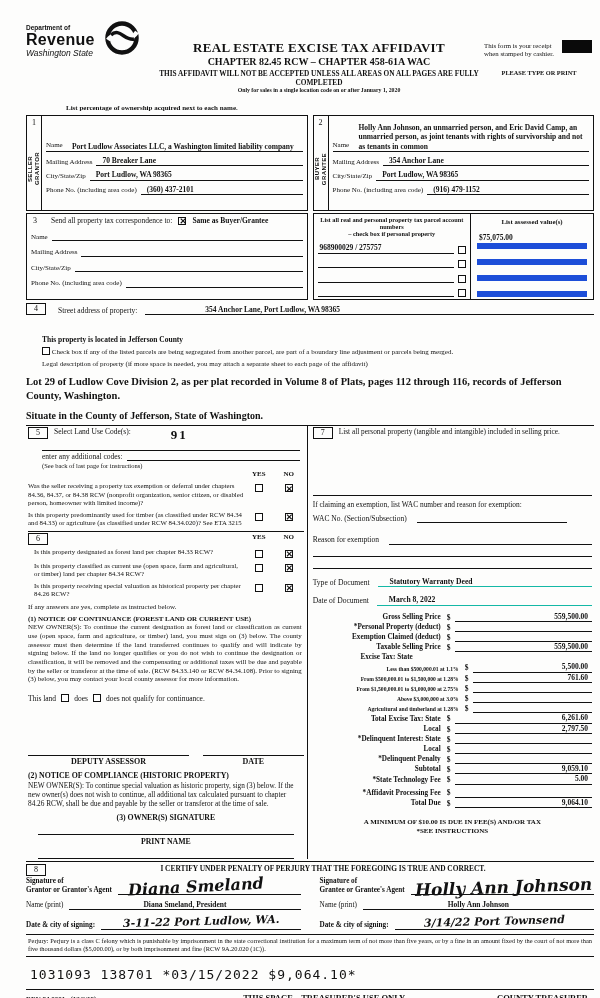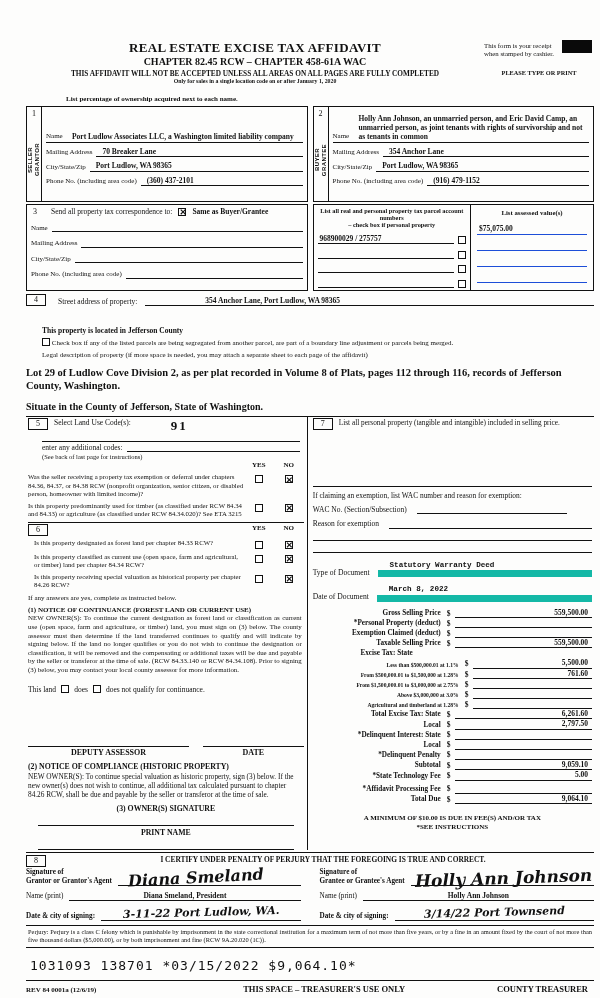--- a/index.html
+++ b/index.html
@@ -55,21 +55,21 @@
   .box3 .n { font-size:8px; padding-left:2px; padding-right:8px; }
   .box3 .frow { margin-top:6.5px; }
 
   .parcelbox { border:1.6px solid #111; margin-top:2px; flex:1; display:flex; }
   .parl { flex:1.35; padding:2px 4px; }
   .parl .phd { font-size:6.3px; text-align:center; font-weight:bold; line-height:1.15; }
   .prow { display:flex; align-items:flex-end; margin-top:5.5px; gap:4px; }
   .prow .pval { flex:1; border-bottom:1px solid #111; font-weight:bold; padding-left:2px; min-height:9px; }
   .parr { flex:1; border-left:1.4px solid #111; padding:2px 6px; }
   .parr .phd { font-size:6.8px; text-align:center; font-weight:bold; margin-top:2px; }
-  .arow { border-bottom:1px solid #1d4ed8; font-weight:bold; margin-top:7px; min-height:9px; padding-left:2px; }
+  .arow { border-bottom:6px solid #1d4ed8; font-weight:bold; margin-top:7px; min-height:9px; padding-left:2px; }
 
   .numbox { display:inline-block; border:1.2px solid #111; font-size:8px; padding:0 7px; margin-right:6px; }
 
   .sec4row { display:flex; align-items:flex-end; margin-top:3px; }
   .sec4row .lab { margin-left:6px; }
   .sec4row .val { flex:1; border-bottom:1px solid #111; font-weight:bold; margin-left:8px; padding-left:60px; }
   .located { font-weight:bold; margin-top:20px; margin-left:16px; }
   .segrow { margin-top:3px; margin-left:16px; font-size:7px; }
   .legallab { margin-top:3px; margin-left:16px; font-size:7px; }
   .legalval { font-weight:bold; font-size:10.5px; margin-top:6px; margin-right:4px; line-height:1.3; }
@@ -106,25 +106,25 @@
   .n2body { font-size:7.3px; }
   .ownsig { text-align:center; font-weight:bold; font-size:7.8px; margin-top:5px; }
   .sigline { border-bottom:1px solid #111; height:12px; margin:0 10px; }
   .printname { text-align:center; font-weight:bold; font-size:7.8px; margin-top:2px; }
 
   .sec7hd { display:flex; }
   .sec7hd .t { flex:1; font-size:7.3px; }
   .exempt { border-top:1.2px solid #111; margin-top:56px; padding-top:4px; font-size:7.4px; }
   .wacrow { display:flex; align-items:flex-end; margin-top:5px; }
   .wacrow .ln { flex:1; border-bottom:1px solid #111; margin-left:10px; max-width:150px; }
-  .reasonrow { display:flex; align-items:flex-end; margin-top:5px; }
+  .reasonrow { display:flex; align-items:flex-end; margin-top:12px; }
   .reasonrow .ln { flex:1; border-bottom:1px solid #111; margin-left:10px; }
   .fullln { border-bottom:1px solid #111; height:10px; margin-top:2px; }
   .docrow { display:flex; align-items:flex-end; margin-top:8px; font-size:7.6px; }
-  .docrow .v { flex:1; border-bottom:7px solid #14b8a6; margin-left:8px; font-weight:bold; padding-left:12px;font-family:Liberation Mono, monospace; }
+  .docrow .v { flex:1; border-bottom:1px solid #14b8a6; margin-left:8px; font-weight:bold; padding-left:12px; }
 
   .money { margin-top:6px; }
   .mrow { display:flex; align-items:flex-end; min-height:10px; }
   .mlab { width:132px; text-align:right; font-weight:bold; font-size:7.2px; padding-right:4px; }
   .mrow.sm .mlab { font-size:5.6px; width:150px; }
   .mdol { width:10px; font-weight:bold; padding-left:2px; }
   .mln { flex:1; border-bottom:1px solid #111; text-align:right; font-weight:bold; padding-right:4px; min-height:9px; }
   .mrow.hdr-only .mlab { text-align:right; padding-right:60px; }
   .minimum { text-align:center; font-weight:bold; font-size:7px; margin-top:10px; }
 
@@ -149,20 +149,30 @@
   .footer .rev { width:30%; font-size:7px; font-weight:bold; }
   .footer .mid { flex:1; text-align:center; font-weight:bold; font-size:8.5px; }
   .footer .cty { width:25%; text-align:right; font-weight:bold; font-size:8.5px; padding-right:6px; }
 </style>
 </head>
 <body>
 
 <div class="page">
 
   <div class="hdr">
+    <div class="logo">
+      <div class="dept">Department of</div>
+      <svg width="36" height="36" viewBox="0 0 36 36">
+        <circle cx="18" cy="18" r="14.5" fill="none" stroke="#111" stroke-width="4.5"></circle>
+        <path d="M4 20 C 12 8, 22 28, 33 12" stroke="#fdfdfc" stroke-width="4.5" fill="none"></path>
+        <path d="M7 15 C 15 7, 21 21, 30 19" stroke="#111" stroke-width="3.5" fill="none"></path>
+      </svg>
+      <div class="rev">Revenue</div>
+      <div class="st">Washington State</div>
+    </div>
     <div class="titleblock">
       <div class="title">REAL ESTATE EXCISE TAX AFFIDAVIT</div>
       <div class="chapter">CHAPTER 82.45 RCW – CHAPTER 458-61A WAC</div>
       <div class="warn">THIS AFFIDAVIT WILL NOT BE ACCEPTED UNLESS ALL AREAS ON ALL PAGES ARE FULLY COMPLETED</div>
       <div class="only">Only for sales in a single location code on or after January 1, 2020</div>
     </div>
     <div class="hdr-right">
       <div class="receipt">This form is your receipt when stamped by cashier.</div>
       <div class="blackbox"></div>
       <div class="please">PLEASE TYPE OR PRINT</div>

